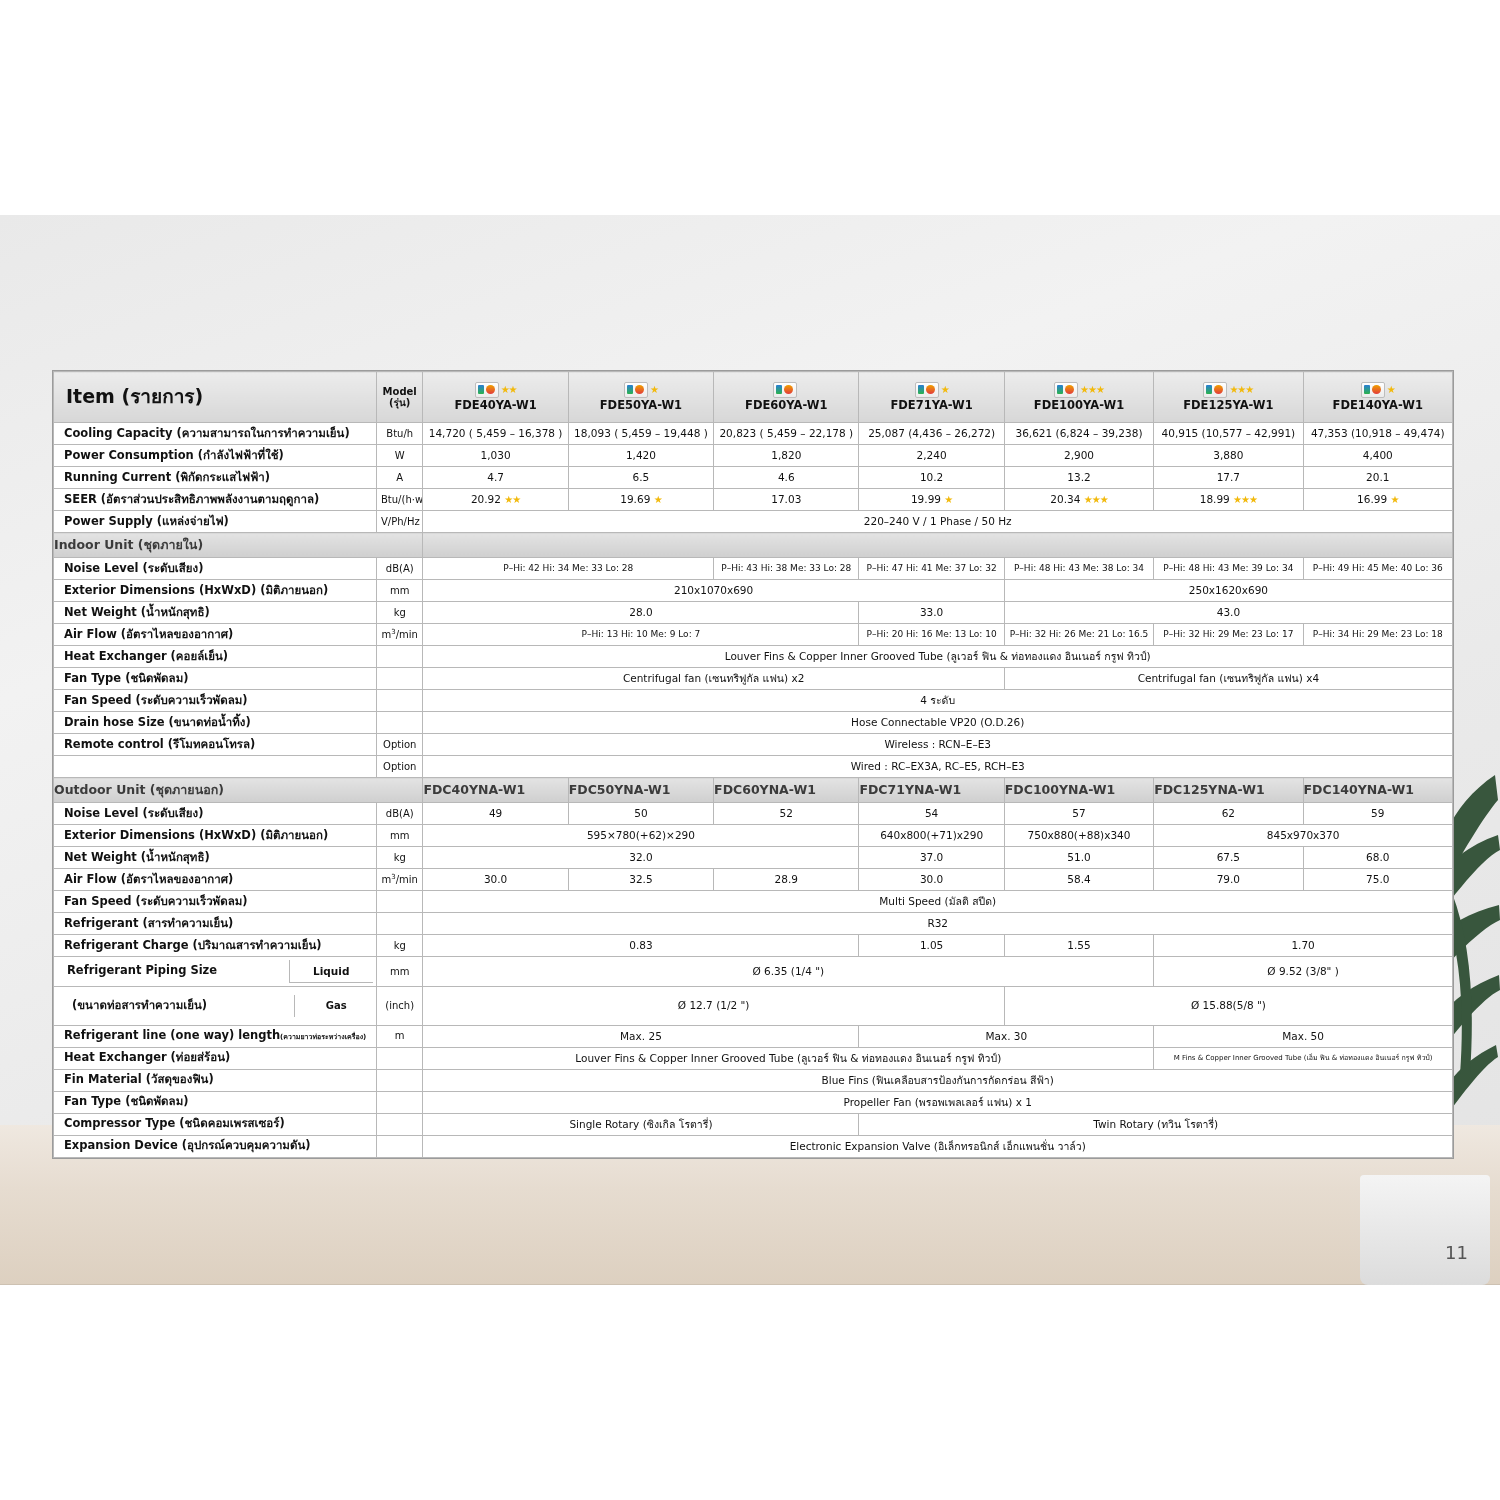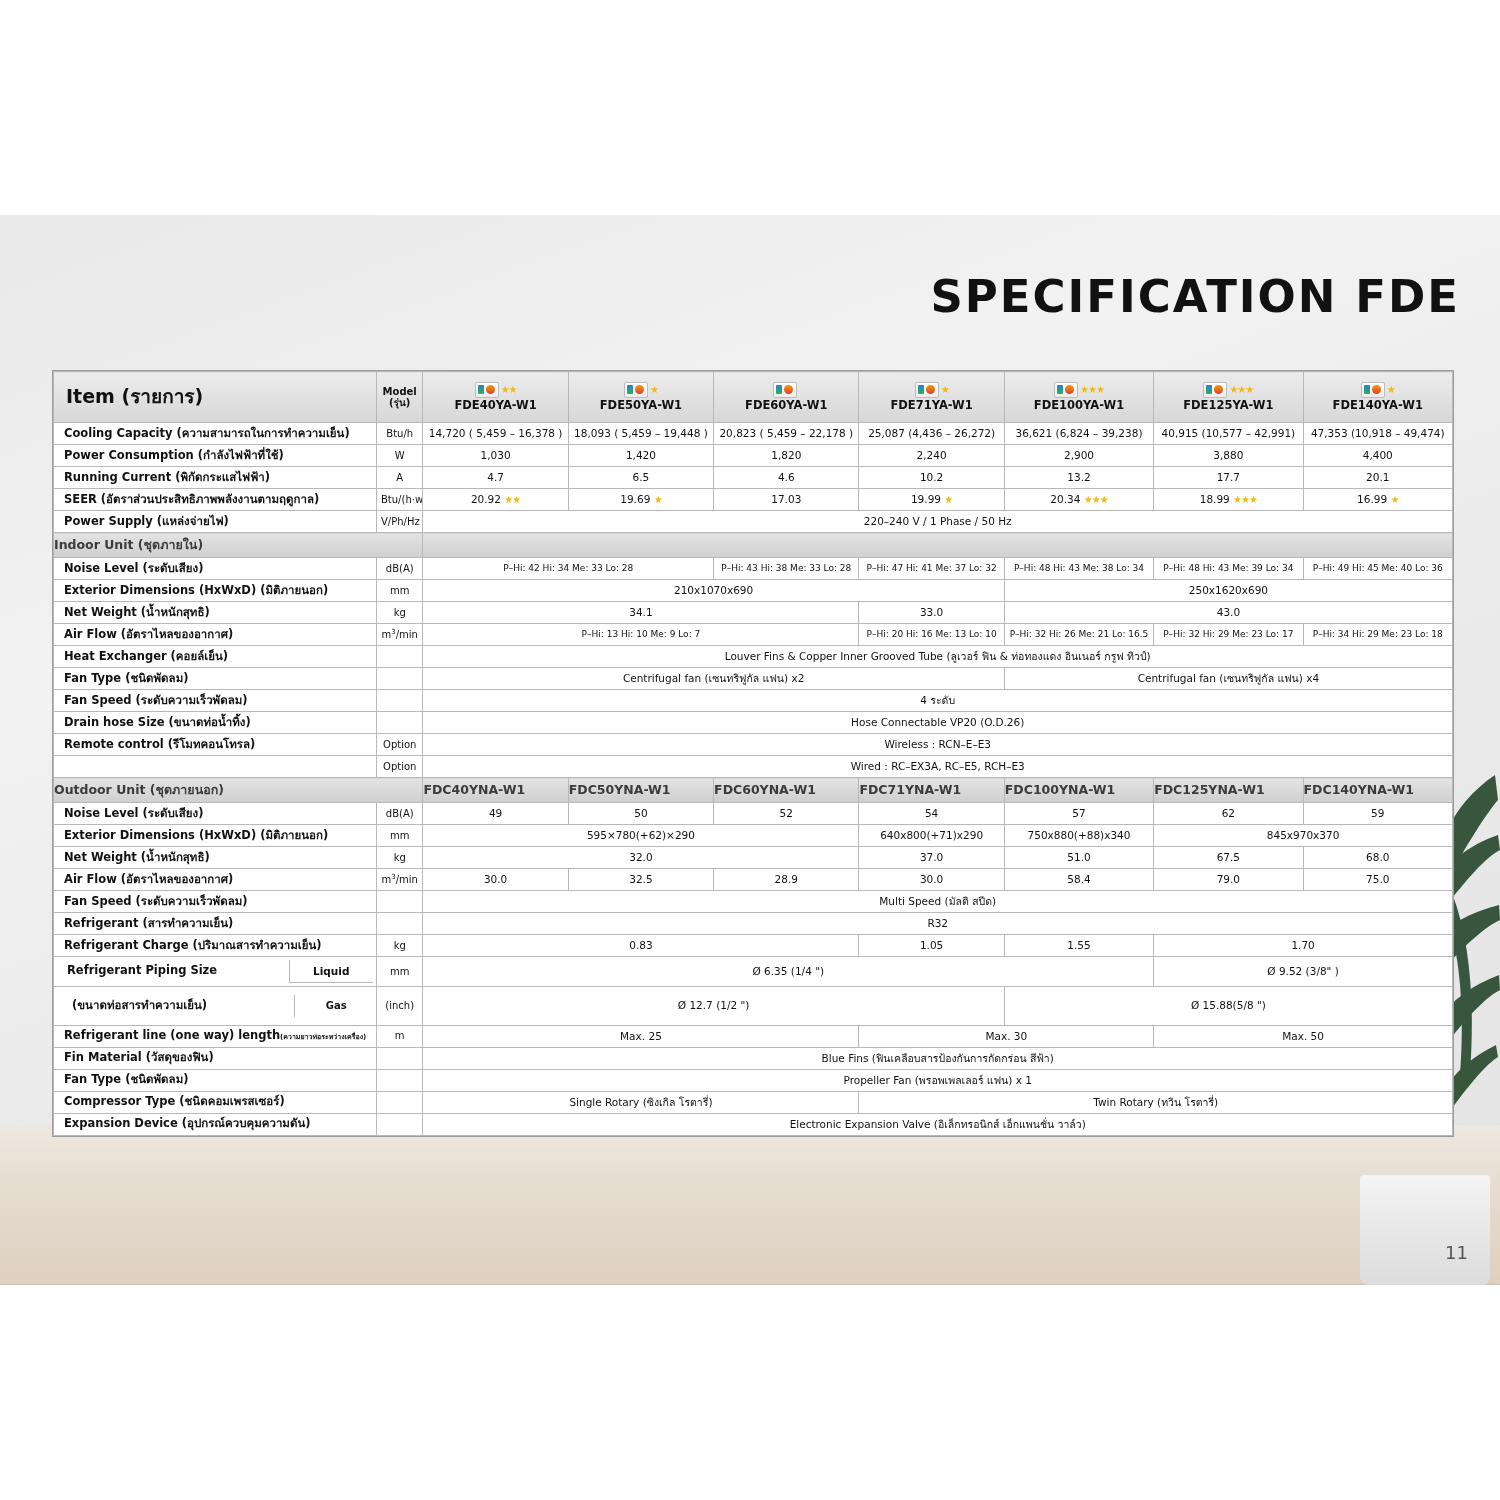--- a/index.html
+++ b/index.html
@@ -104,21 +104,20 @@
         <path d="M178 90 C120 110 90 160 95 205 C125 160 160 115 180 105 Z"></path>
         <path d="M179 160 C115 175 80 225 88 270 C118 225 158 185 180 175 Z"></path>
         <path d="M179 230 C125 250 95 295 100 335 C130 292 160 255 180 245 Z"></path>
         <path d="M176 300 C135 320 112 352 116 385 C140 352 162 322 178 312 Z"></path>
         <path d="M120 150 C140 200 145 260 140 330 L150 330 C155 255 150 195 132 148 Z"></path>
       </g>
     </svg>
   </div>
   <div class="pot"></div>
 
-  <div class="title">SPECIFICATION  FDE</div>
   <div class="pageno">11</div>
 
   <div class="tablewrap">
     <table>
       <colgroup>
         <col style="width:320px">
           <col style="width:46px">
         <col style="width:144px">
           <col style="width:144px">
           <col style="width:144px">
@@ -273,21 +272,21 @@
       <tr>
         <td class="item">Exterior Dimensions (HxWxD) (มิติภายนอก)</td>
         <td class="unit">mm</td>
         <td colspan="4">210x1070x690</td>
         <td colspan="3">250x1620x690</td>
       </tr>
 
       <tr>
         <td class="item">Net Weight (น้ำหนักสุทธิ)</td>
         <td class="unit">kg</td>
-        <td colspan="3">34.1</td>
+        <td colspan="3">28.0</td>
         <td>33.0</td>
         <td colspan="3">43.0</td>
       </tr>
 
       <tr>
         <td class="item">Air Flow (อัตราไหลของอากาศ)</td>
         <td class="unit">m<sup>3</sup>/min</td>
         <td colspan="3" class="sub">P–Hi: 13 Hi: 10 Me: 9 Lo: 7</td>
         <td class="sub">P–Hi: 20 Hi: 16 Me: 13 Lo: 10</td>
         <td class="sub">P–Hi: 32 Hi: 26 Me: 21 Lo: 16.5</td>
@@ -448,20 +447,26 @@
       </tr>
 
       <tr>
         <td class="item"><span>Refrigerant line (one way) length</span><span class="xtiny">(ความยาวท่อระหว่างเครื่อง)</span></td>
         <td class="unit">m</td>
         <td colspan="3">Max. 25</td>
         <td colspan="2">Max. 30</td>
         <td colspan="2">Max. 50</td>
       </tr>
 
+      <tr>
+        <td class="item">Heat Exchanger (ท่อยส่ร้อน)</td>
+        <td class="unit"></td>
+        <td colspan="5">Louver Fins &amp; Copper Inner Grooved Tube (ลูเวอร์ ฟิน &amp; ท่อทองแดง อินเนอร์ กรูฟ ทิวป์)</td>
+        <td colspan="2" class="xtiny">M Fins &amp; Copper Inner Grooved Tube  (เอ็ม ฟิน &amp; ท่อทองแดง อินเนอร์ กรูฟ ทิวป์)</td>
+      </tr>
 
       <tr>
         <td class="item">Fin Material (วัสดุของฟิน)</td>
         <td class="unit"></td>
         <td colspan="7">Blue Fins (ฟินเคลือบสารป้องกันการกัดกร่อน สีฟ้า)</td>
       </tr>
 
       <tr>
         <td class="item">Fan Type (ชนิดพัดลม)</td>
         <td class="unit"></td>

